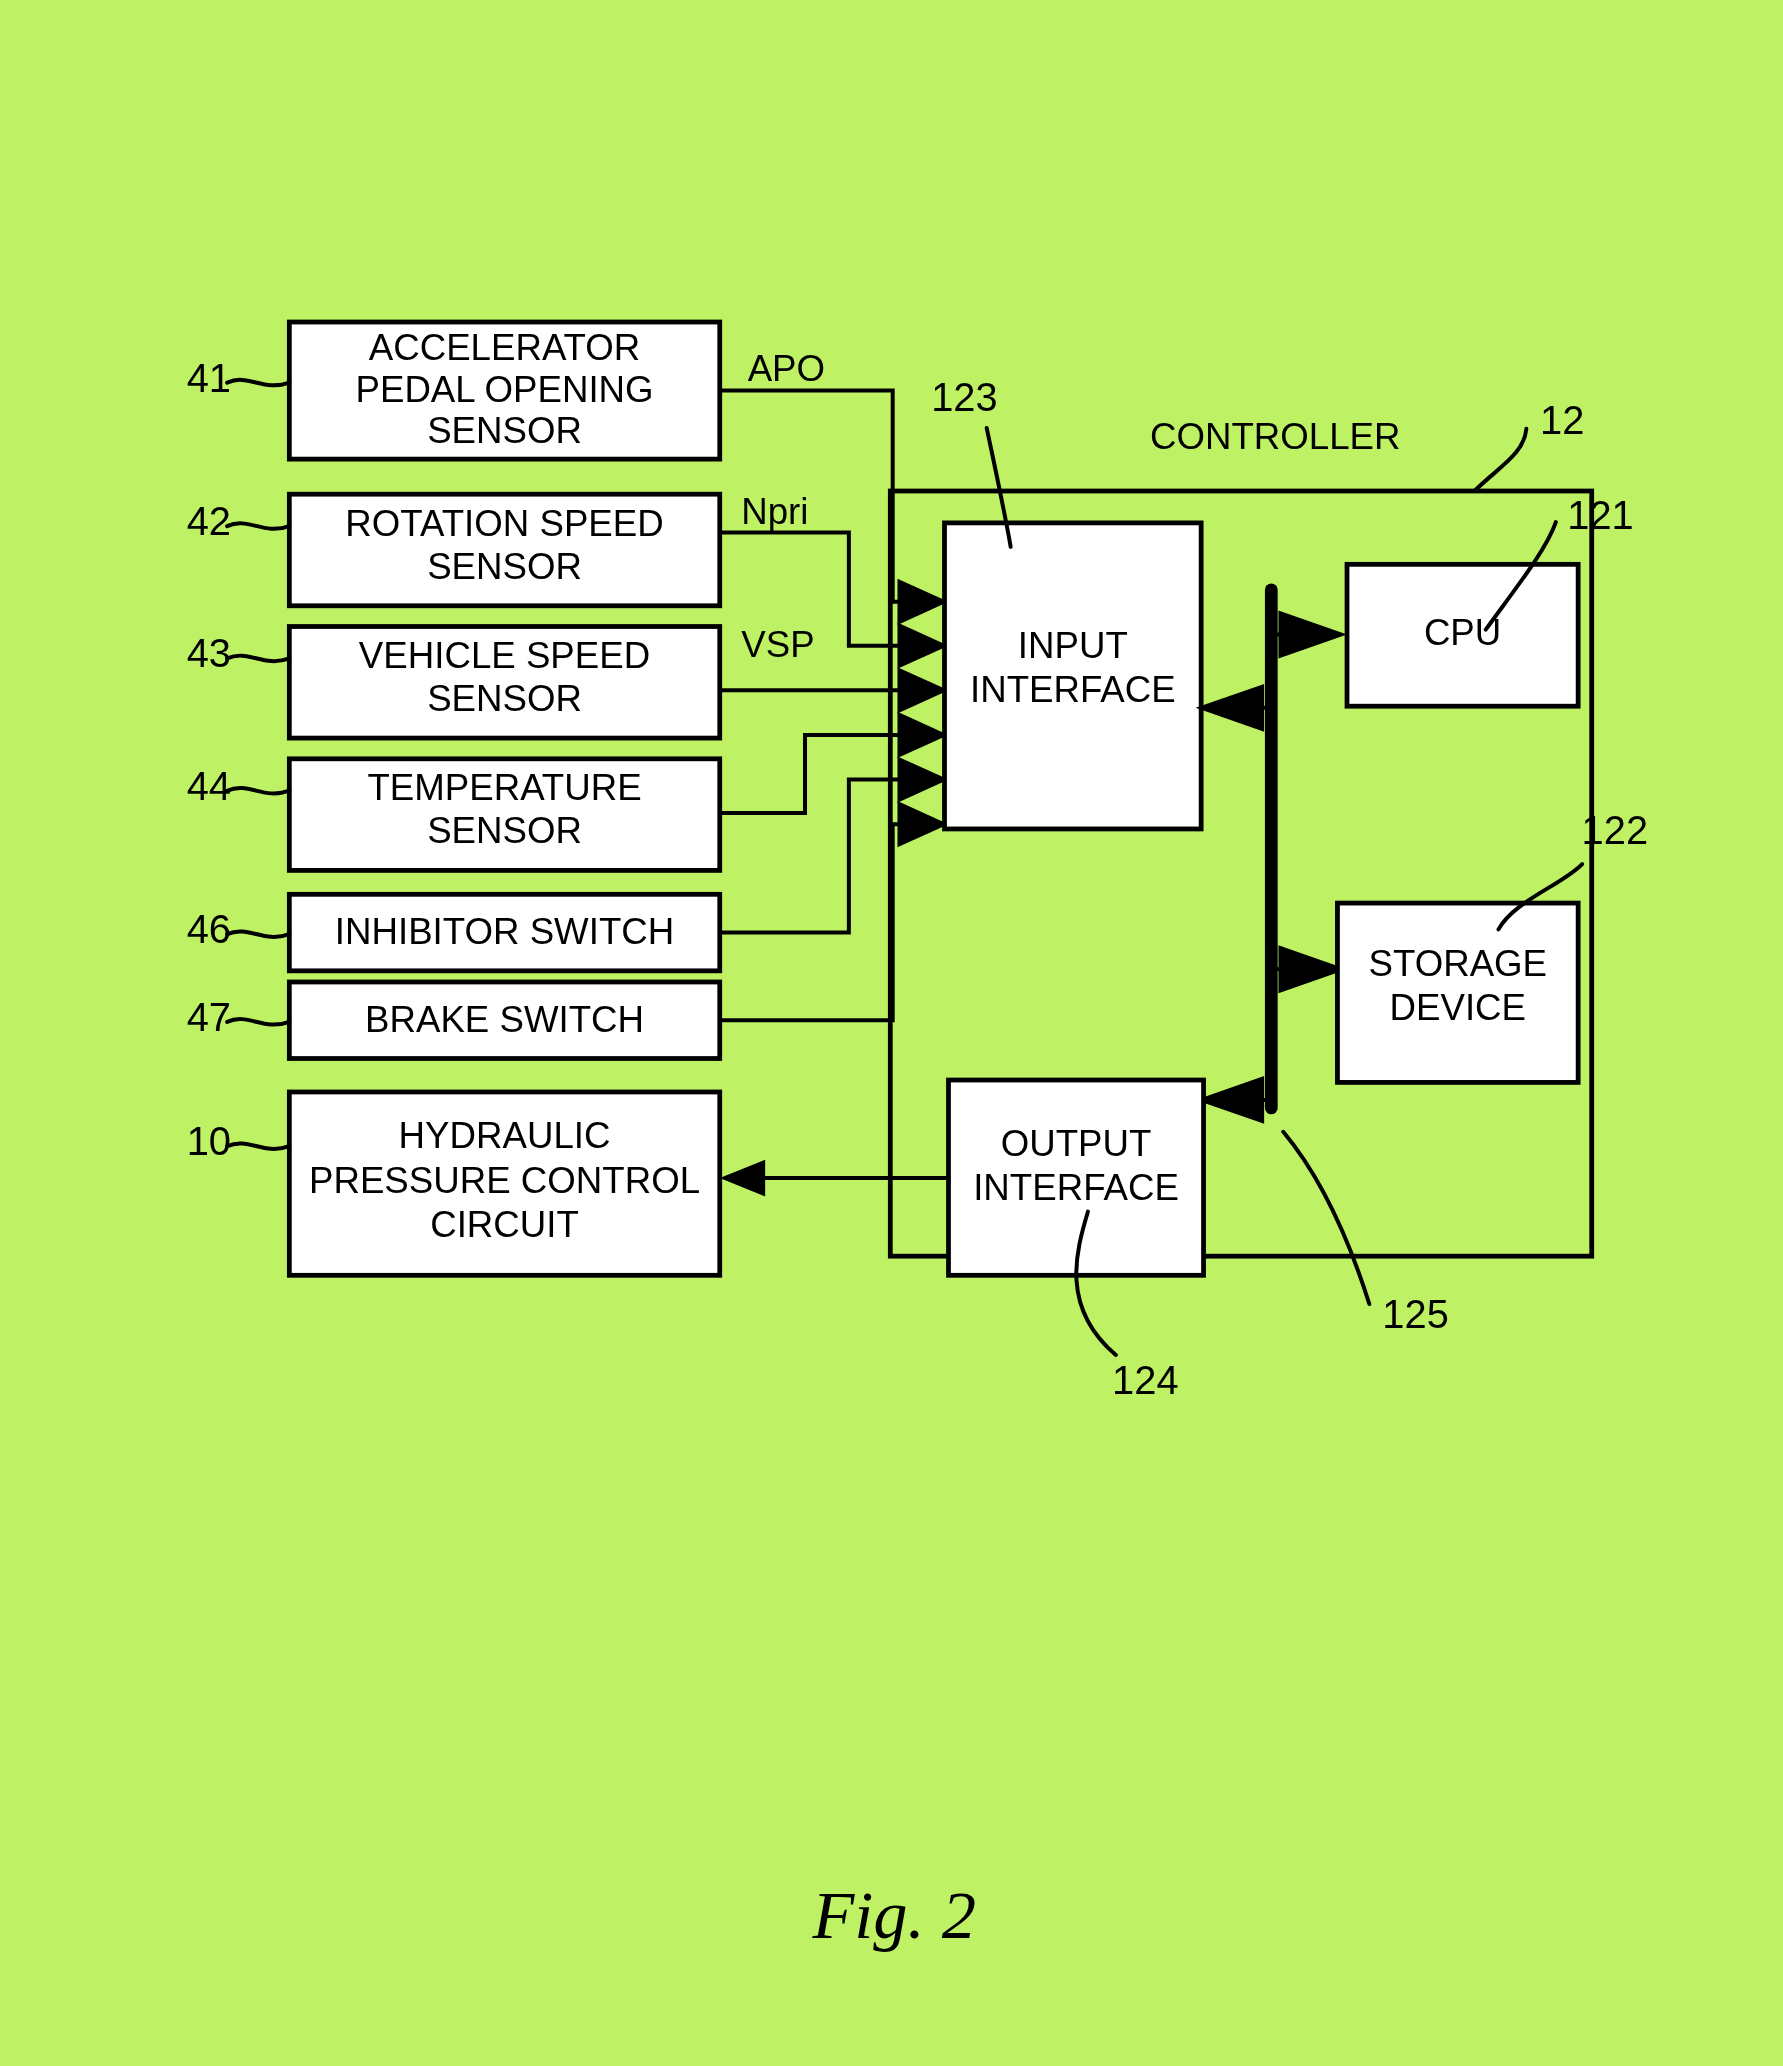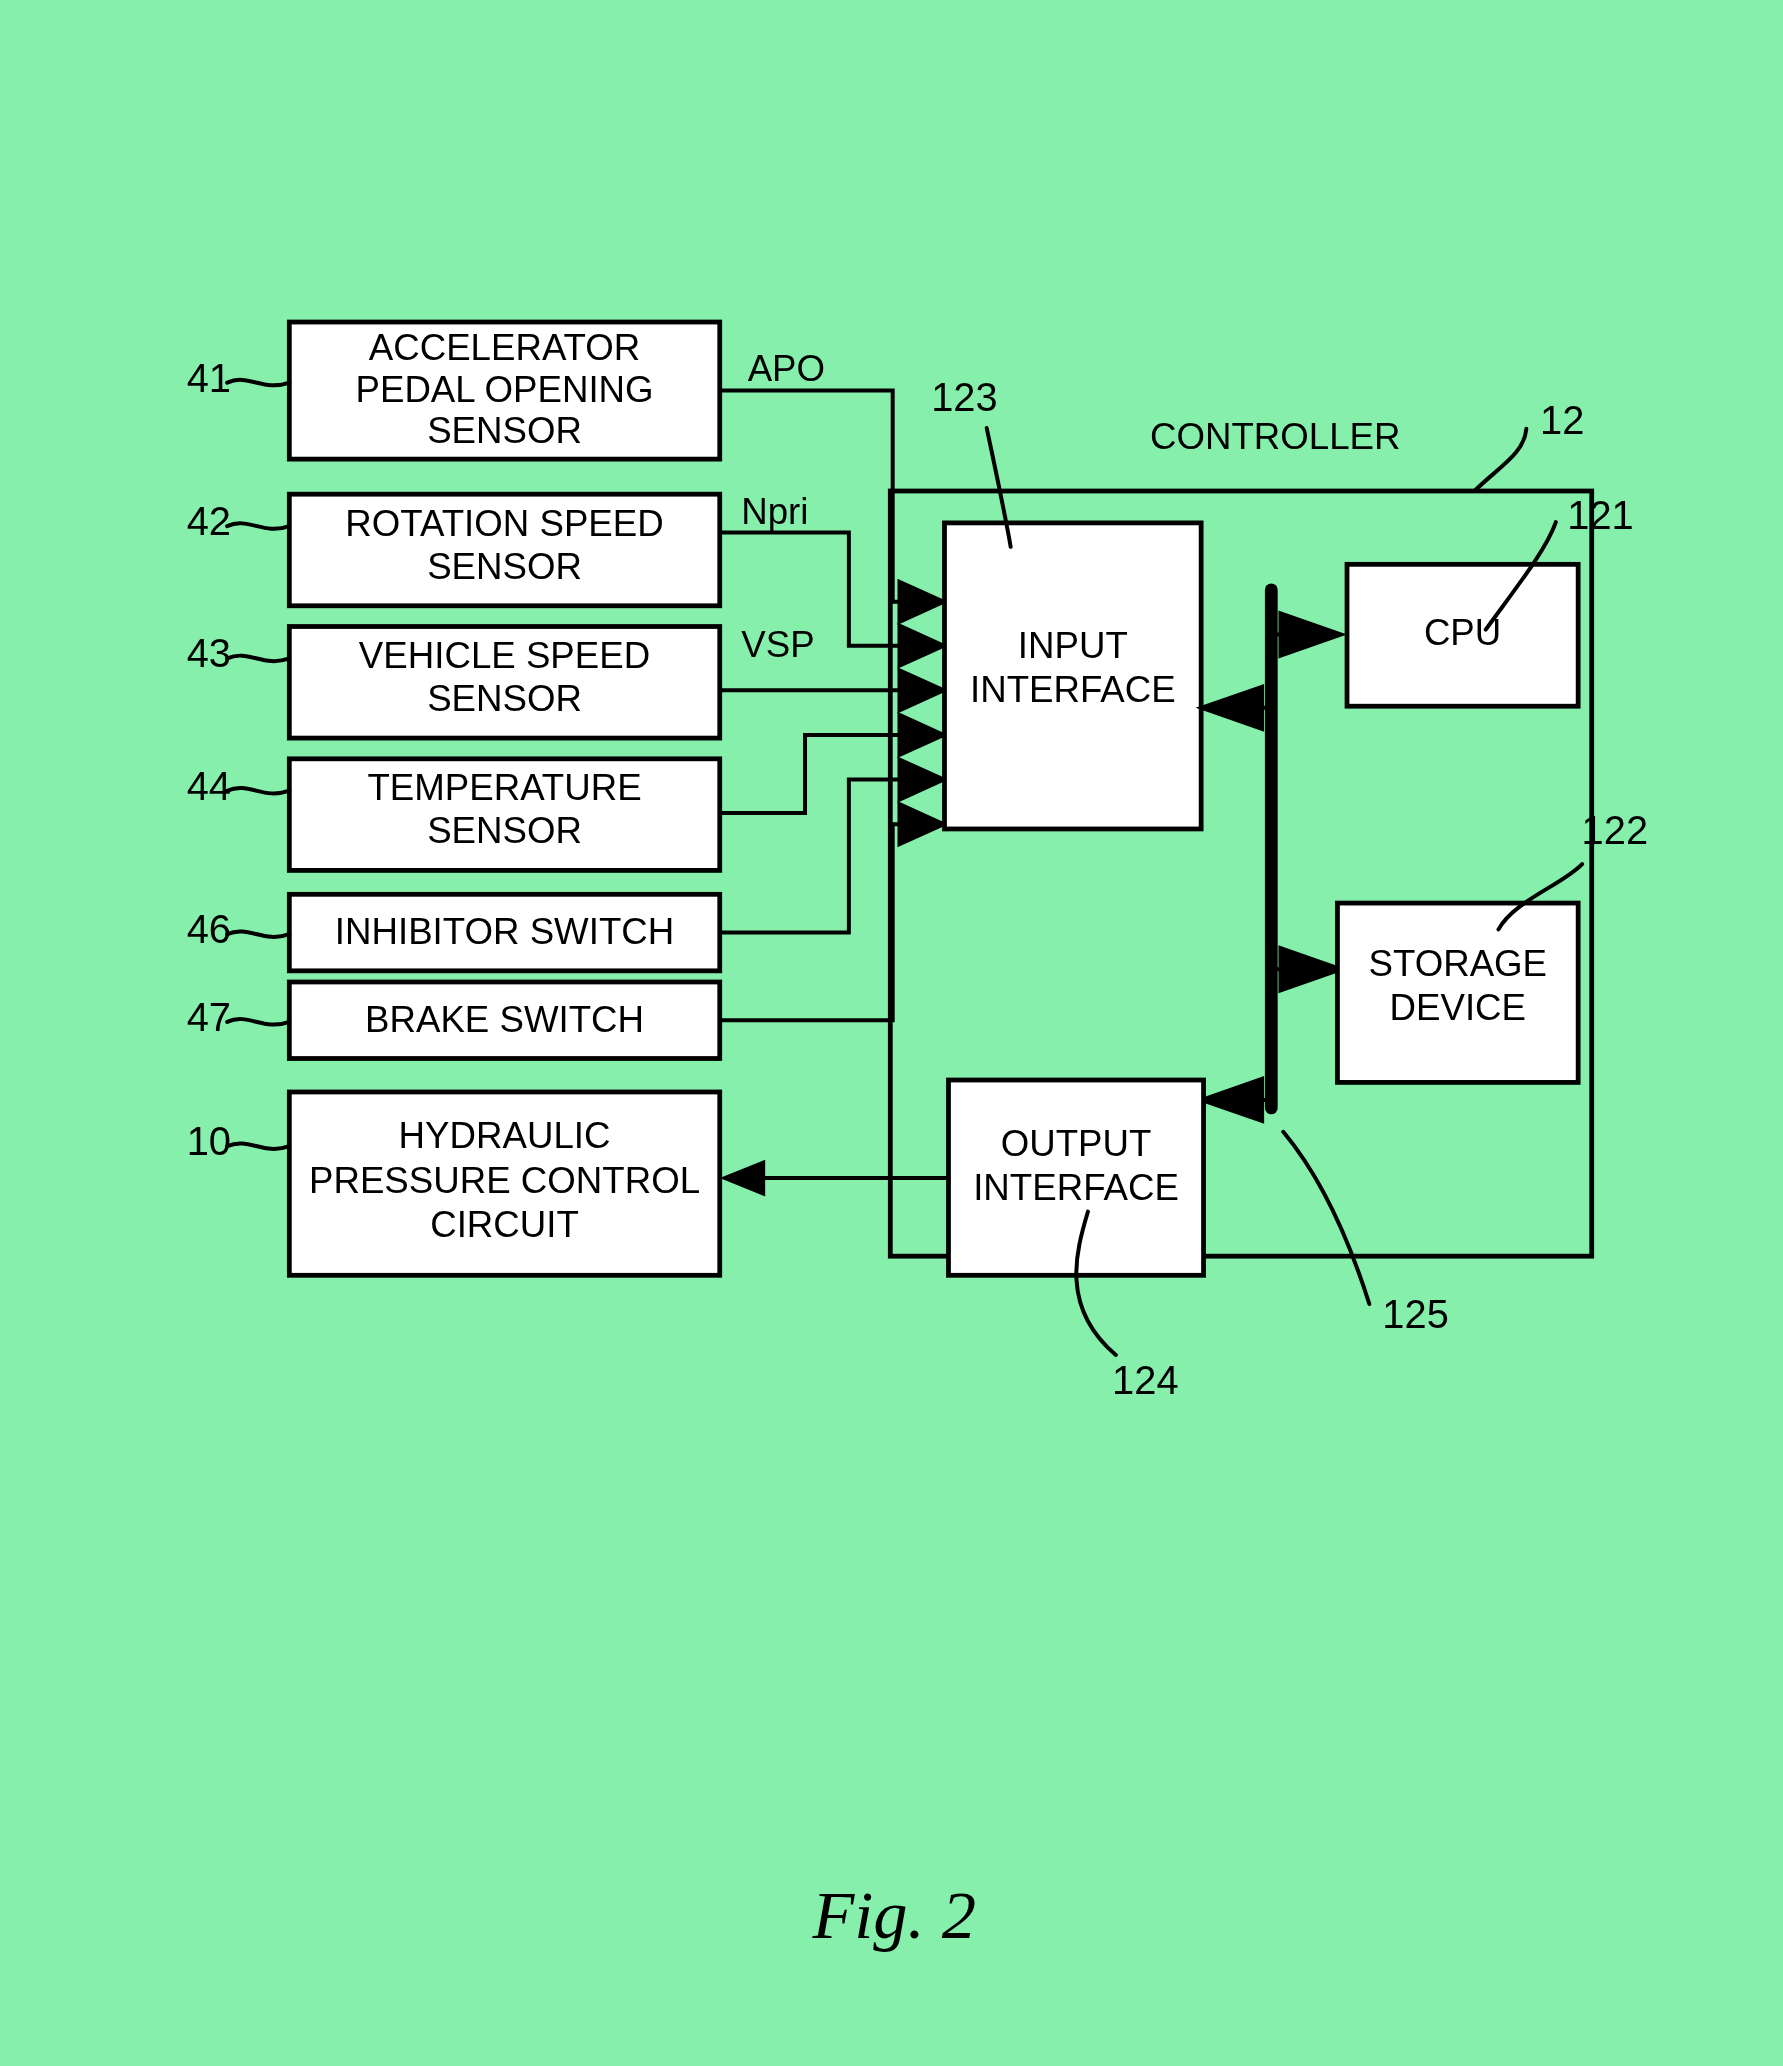--- a/index.html
+++ b/index.html
@@ -7,21 +7,21 @@
     padding: 0;
     background: #ffffff;
   }
   body {
     font-family: "Liberation Sans", sans-serif;
   }
   #page {
     position: relative;
     width: 1783px;
     height: 2066px;
-    background: #86efac;
+    background: #bef264;
     overflow: hidden;
   }
   svg.diagram {
     position: absolute;
     left: 0;
     top: 0;
     width: 1783px;
     height: 2066px;
     display: block;
   }

